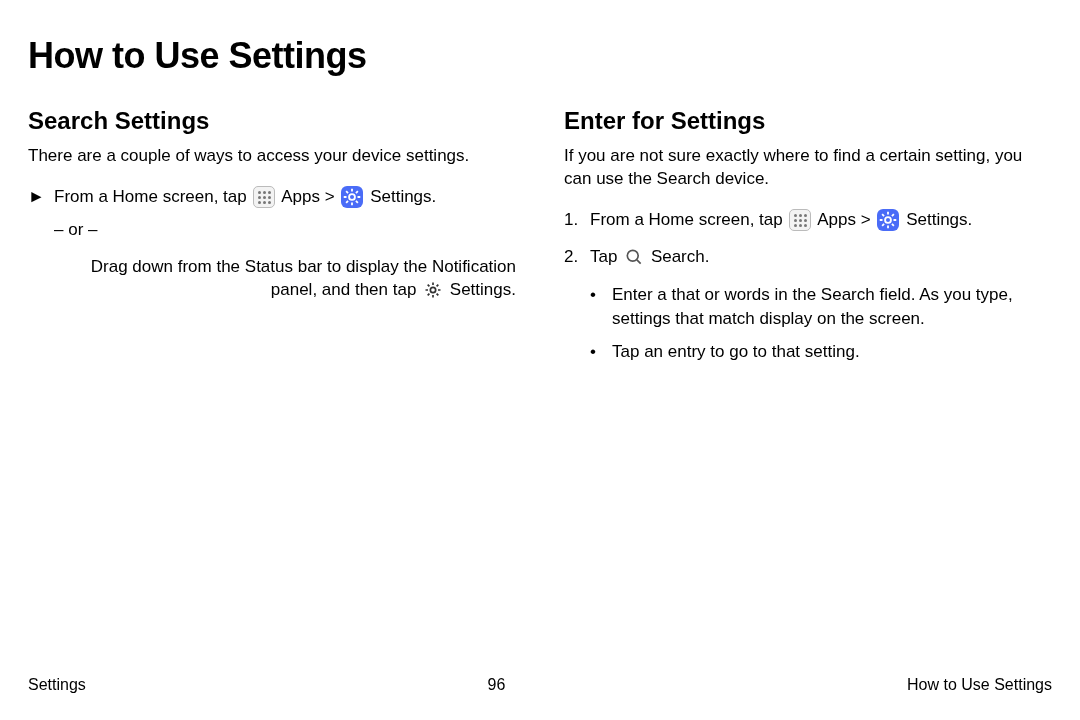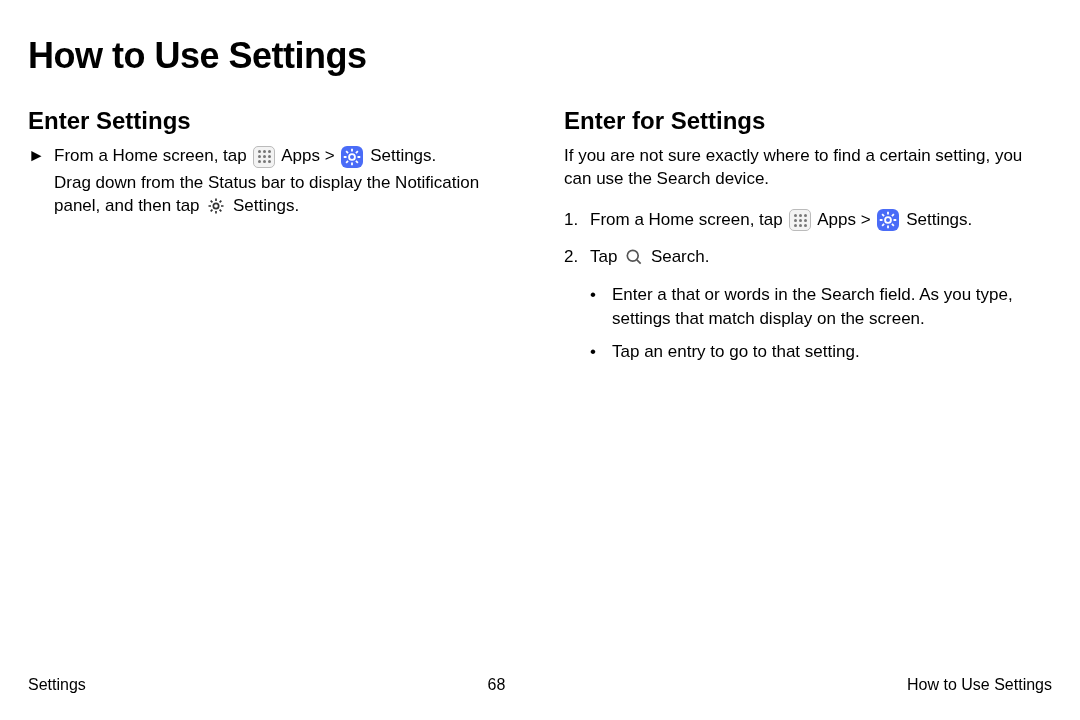--- a/index.html
+++ b/index.html
@@ -49,20 +49,21 @@
   }
   .step-body { flex: 1; }
   .or {
     margin: 10px 0 14px 0;
     font-size: 17px;
   }
   .sub {
     margin-top: 4px;
     font-size: 17px;
     line-height: 1.35;
+    text-align: right;
   }
   .bullet {
     display: flex;
     align-items: flex-start;
     margin: 10px 0 10px 26px;
     font-size: 17px;
     line-height: 1.4;
   }
   .bullet-dot {
     width: 22px;
@@ -116,21 +117,22 @@
   svg { display: block; }
 </style>
 </head>
 <body>
 
 <h1>How to Use Settings</h1>
 
 <div class="columns">
 
   <div class="col">
-    <h2>Enter Settings</h2>
+    <h2>Search Settings</h2>
+    <p class="intro">There are a couple of ways to access your device settings.</p>
 
     <div class="step">
       <div class="step-marker">►</div>
       <div class="step-body">
         <span>From a Home screen, tap </span>
         <span class="inline-icon apps-icon-box">
           <span class="apps-grid">
               <span></span>
               <span></span>
               <span></span>
@@ -147,20 +149,21 @@
         <span class="inline-icon settings-blue">
           <svg viewBox="0 0 24 24" width="22" height="22">
               <g fill="none" stroke="#fff" stroke-width="2">
                 <circle cx="12" cy="12" r="3.2"></circle>
                 <path d="M12 3v3M12 18v3M3 12h3M18 12h3M5.6 5.6l2.1 2.1M16.3 16.3l2.1 2.1M18.4 5.6l-2.1 2.1M7.7 16.3l-2.1 2.1"></path>
               </g>
             </svg>
         </span>
         <span class="bold">Settings</span><span>.</span>
 
+        <div class="or">– or –</div>
 
         <div class="sub">
           <span>Drag down from the Status bar to display the Notification panel, and then tap </span>
           <span class="inline-icon settings-plain">
             <svg viewBox="0 0 24 24" width="20" height="20">
                 <g fill="none" stroke="#333" stroke-width="2">
                   <circle cx="12" cy="12" r="3.2"></circle>
                   <path d="M12 3v3M12 18v3M3 12h3M18 12h3M5.6 5.6l2.1 2.1M16.3 16.3l2.1 2.1M18.4 5.6l-2.1 2.1M7.7 16.3l-2.1 2.1"></path>
                 </g>
               </svg>
@@ -232,15 +235,15 @@
     <div class="bullet">
       <div class="bullet-dot">•</div>
       <div>Tap an entry to go to that setting.</div>
     </div>
   </div>
 
 </div>
 
 <div class="footer">
   <span>Settings</span>
-  <span>68</span>
+  <span>96</span>
   <span>How to Use Settings</span>
 </div>
 
 </body></html>

